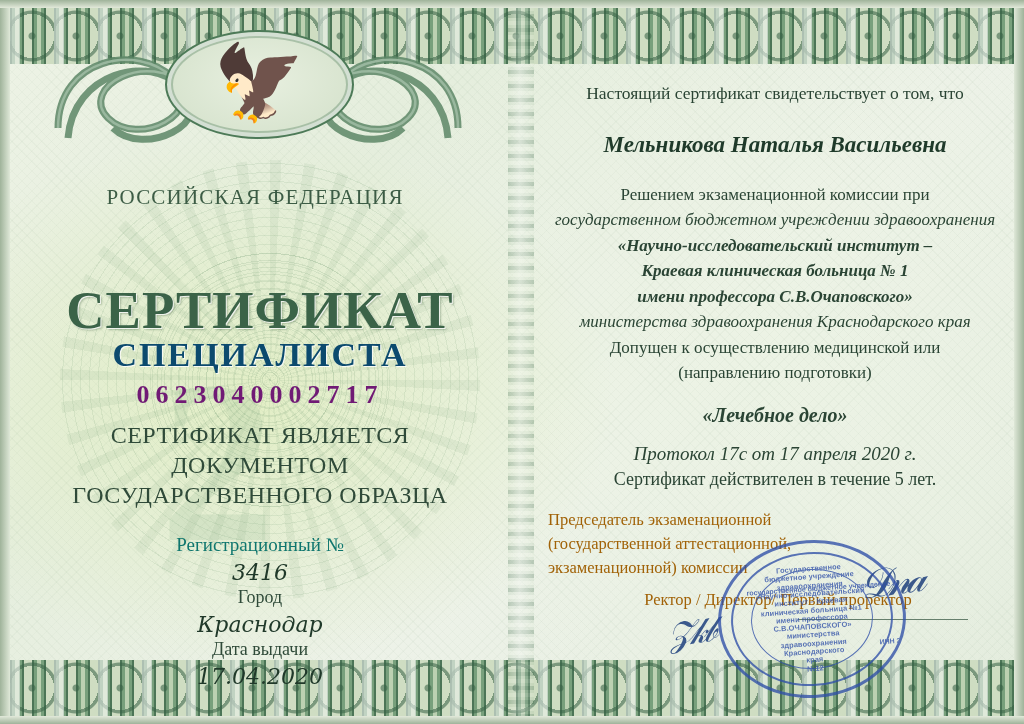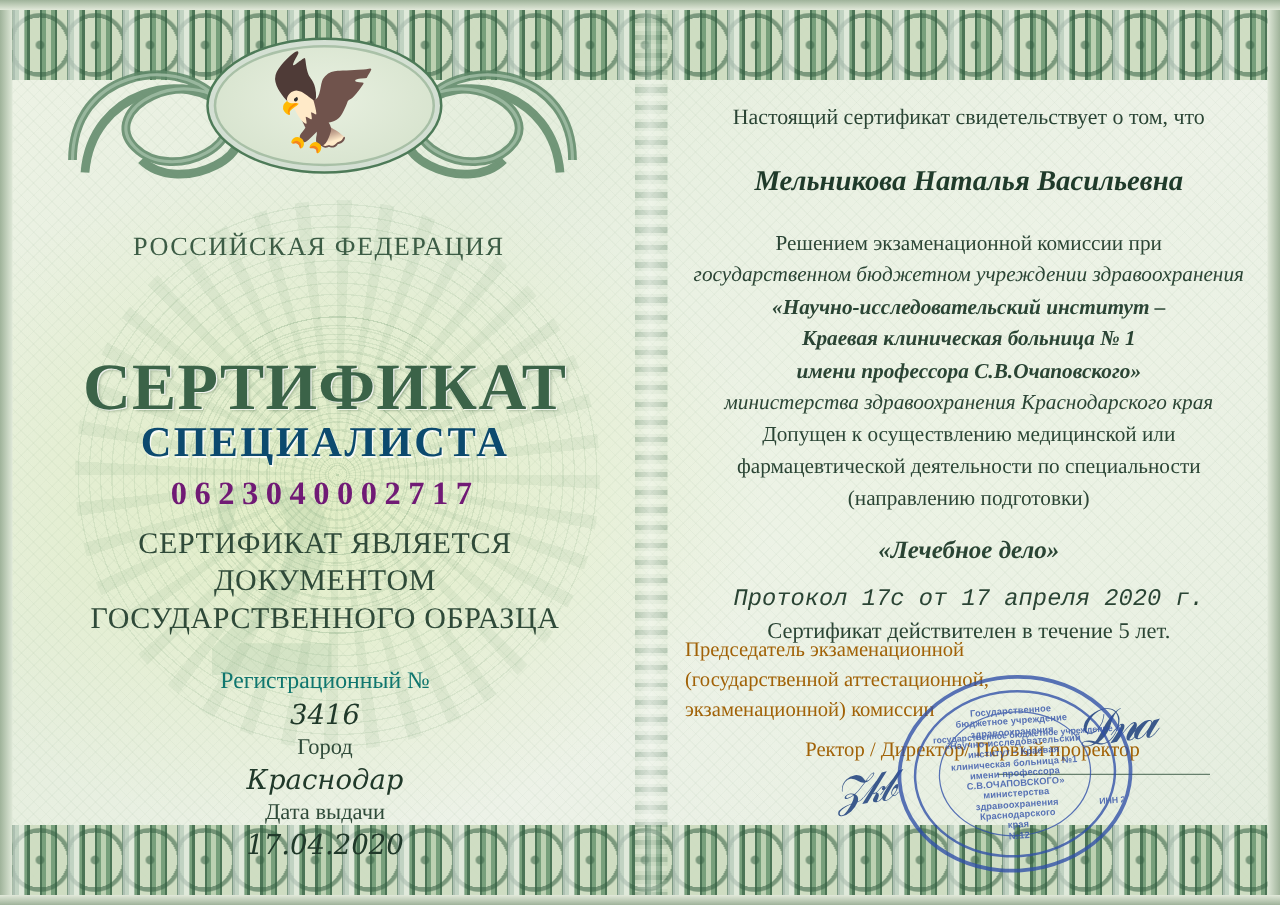--- a/index.html
+++ b/index.html
@@ -225,21 +225,20 @@
   .r-spec{
     margin: 18px 0 16px;
     font-size: 20px;
     font-weight: 700;
     font-style: italic;
   }
   .r-proto{
     font-size: 19px;
     font-style: italic;
     margin-top: 10px;
-    font-family: Liberation Mono, monospace;
   }
   .r-valid{
     font-size: 18px;
     margin-top: 4px;
   }
   .sig-area{
     position:absolute;
     left: 548px; top: 508px;
     width: 460px;
     color:#a16207;
@@ -374,21 +373,20 @@
     <div class="r-line">Настоящий сертификат свидетельствует о том, что</div>
     <div class="r-name">Мельникова Наталья Васильевна</div>
     <div class="r-block">
       <div>Решением экзаменационной комиссии при</div>
       <div class="r-italic">государственном бюджетном учреждении здравоохранения</div>
       <div class="r-bold-it">«Научно-исследовательский институт –</div>
       <div class="r-bold-it">Краевая клиническая больница № 1</div>
       <div class="r-bold-it">имени профессора С.В.Очаповского»</div>
       <div class="r-italic">министерства здравоохранения Краснодарского края</div>
       <div>Допущен к осуществлению медицинской или</div>
-      <div>фармацевтической деятельности по специальности</div>
       <div>(направлению подготовки)</div>
     </div>
     <div class="r-spec">«Лечебное дело»</div>
     <div class="r-proto">Протокол 17с от 17 апреля 2020 г.</div>
     <div class="r-valid">Сертификат действителен в течение 5 лет.</div>
   </div>
 
   <div class="sig-area">
     <div>Председатель экзаменационной</div>
     <div>(государственной аттестационной,</div>

